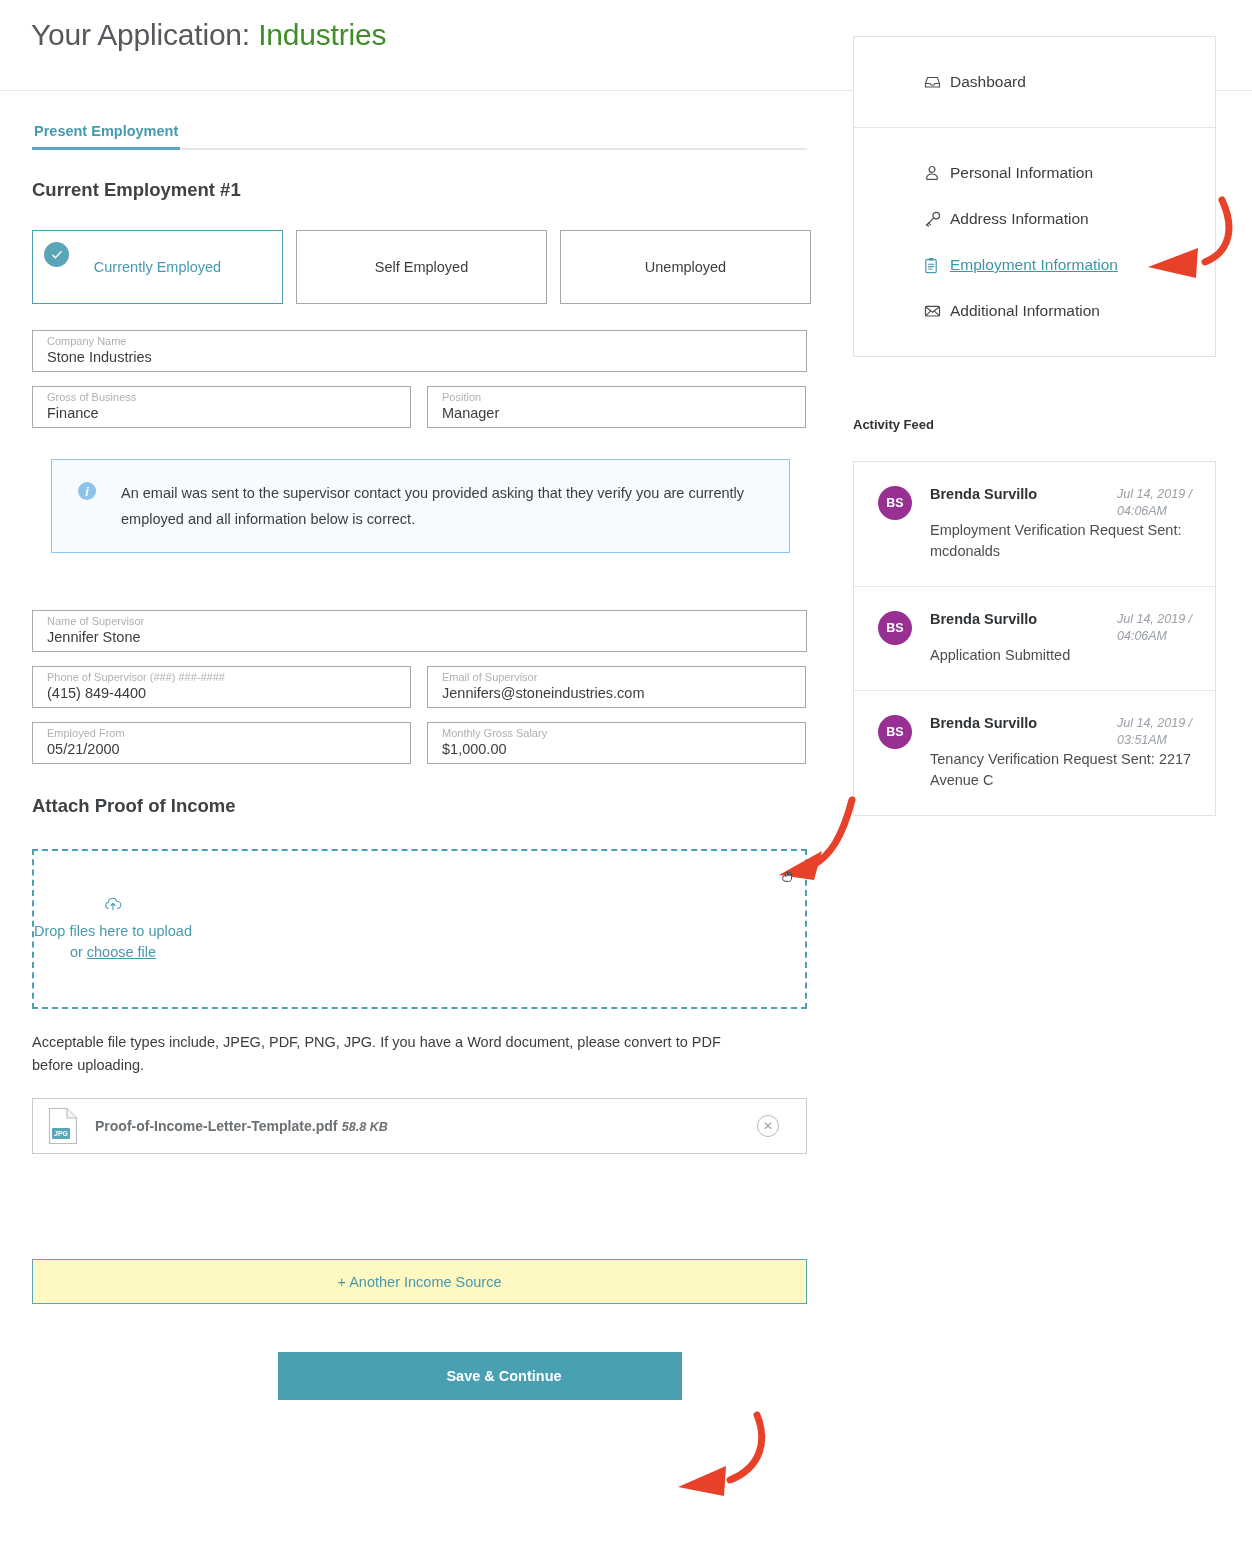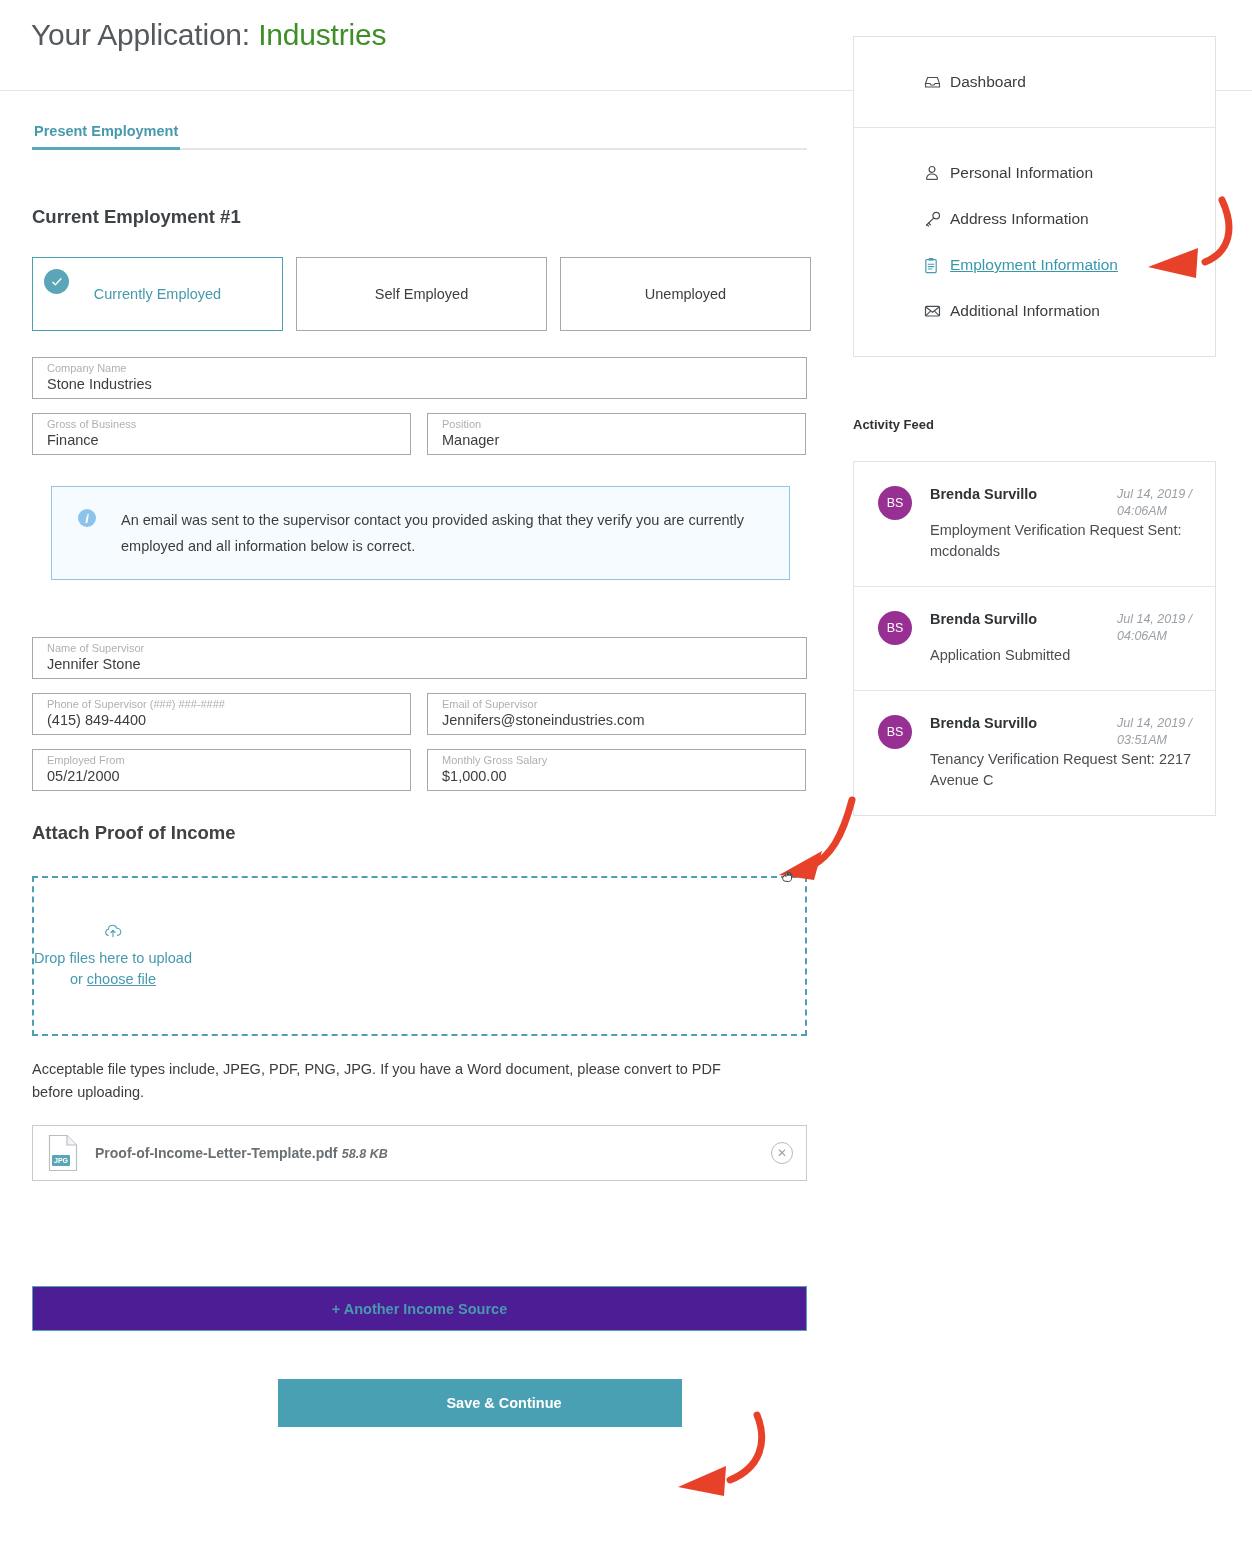--- a/index.html
+++ b/index.html
@@ -30,21 +30,21 @@
 
   .tabbar { position: relative; margin: 32px 0 0 32px; width: 775px; height: 27px;
             border-bottom: 2px solid #e3e7ea; }
   .tab {
     position: absolute; left: 0; top: 0; padding: 0 2px 8px 2px;
     font-size: 14.5px; font-weight: 700; color: #479aae;
     border-bottom: 3px solid #5aa8ba; cursor: pointer; white-space: nowrap;
   }
 
   .section-title {
-    margin: 56px 0 0 32px; font-size: 18.5px; font-weight: 700; color: #3f4245;
+    margin: 29px 0 0 32px; font-size: 18.5px; font-weight: 700; color: #3f4245;
   }
 
   
   .status-cards { margin: 29px 0 0 32px; display: flex; gap: 13px; }
   .status-card {
     width: 251px; height: 74px; border: 1px solid #a6a8ab; background: #fff;
     position: relative; display: flex; align-items: center; justify-content: center;
     font-size: 14.5px; color: #3d3d3d; cursor: pointer;
   }
   .status-card.selected { border: 1px solid #49a0b0; color: #479aae; }
@@ -102,37 +102,37 @@
   .dz-inner .choose { color: #479aae; text-decoration: underline; cursor: pointer; }
 
   .filetypes {
     margin: 22px 0 0 32px; width: 730px; font-size: 14.5px;
     line-height: 23px; color: #3d3d3d;
   }
 
   .file-card {
     margin: 21px 0 0 32px; width: 775px; height: 56px;
     border: 1px solid #c7cace; display: flex; align-items: center;
-    padding: 0 13px 0 14px;
+    padding: 0 27px 0 14px;
   }
   .file-icon { width: 32px; height: 38px; position: relative; flex: 0 0 auto; }
   .file-meta { margin-left: 16px; flex: 1 1 auto; }
   .file-name { font-size: 14px; font-weight: 700; color: #6b7074; line-height: 18px; }
   .file-size { font-size: 12.5px; font-weight: 700; font-style: italic; color: #6b7074; line-height: 17px; }
   .remove-btn {
     width: 22px; height: 22px; border-radius: 50%; border: 1px solid #b6bbc0;
     color: #9ba0a5; font-size: 12px; display: flex; align-items: center;
     justify-content: center; cursor: pointer; flex: 0 0 auto;
   }
 
   
   .btn-outline {
     margin: 105px 0 2px 32px; width: 775px; height: 45px;
-    border: 1px solid #58a4b5; background: #4c1d95; color: #479aae;
-    font-size: 14.5px; font-weight: 700; display: flex;
+    border: 1px solid #58a4b5; background: #fef9c3; color: #479aae;
+    font-size: 14.5px; font-weight: 400; display: flex;
     align-items: center; justify-content: center; cursor: pointer;
   }
   .btn-primary {
     margin: 48px 0 0 278px; width: 404px; height: 48px;
     background: #49a0b2; color: #fff; border: none;
     font-size: 14.5px; font-weight: 700; display: flex;
     align-items: center; justify-content: center; cursor: pointer; padding-left: 48px;
   }
 
   
@@ -155,21 +155,21 @@
     font-size: 13px; font-weight: 700; color: #2f3336;
   }
   .feed-card {
     position: absolute; left: 853px; top: 461px; width: 363px;
     border: 1px solid #dfe3e6; background: #fff;
   }
   .feed-item { display: flex; padding: 24px 20px 24px 24px; }
   .feed-item + .feed-item { border-top: 1px solid #e3e7ea; }
   .avatar {
     width: 34px; height: 34px; border-radius: 50%; background: #983094;
-    color: #fff; font-size: 12.5px; font-weight: 400;
+    color: #fff; font-size: 12.5px; font-weight: 700;
     display: flex; align-items: center; justify-content: center; flex: 0 0 auto;
   }
   .feed-body { margin-left: 18px; flex: 1 1 auto; }
   .feed-top { display: flex; justify-content: space-between; align-items: flex-start; }
   .feed-user { font-size: 14.5px; font-weight: 700; color: #2f3336; white-space: nowrap; }
   .feed-time {
     font-size: 12.5px; color: #9aa0a6; line-height: 17px;
     text-align: left; width: 78px; flex: 0 0 auto; margin-left: 8px; font-style: italic;
   }
   .feed-msg { margin-top: 5px; font-size: 14.5px; line-height: 21px; color: #4a4e52; }

